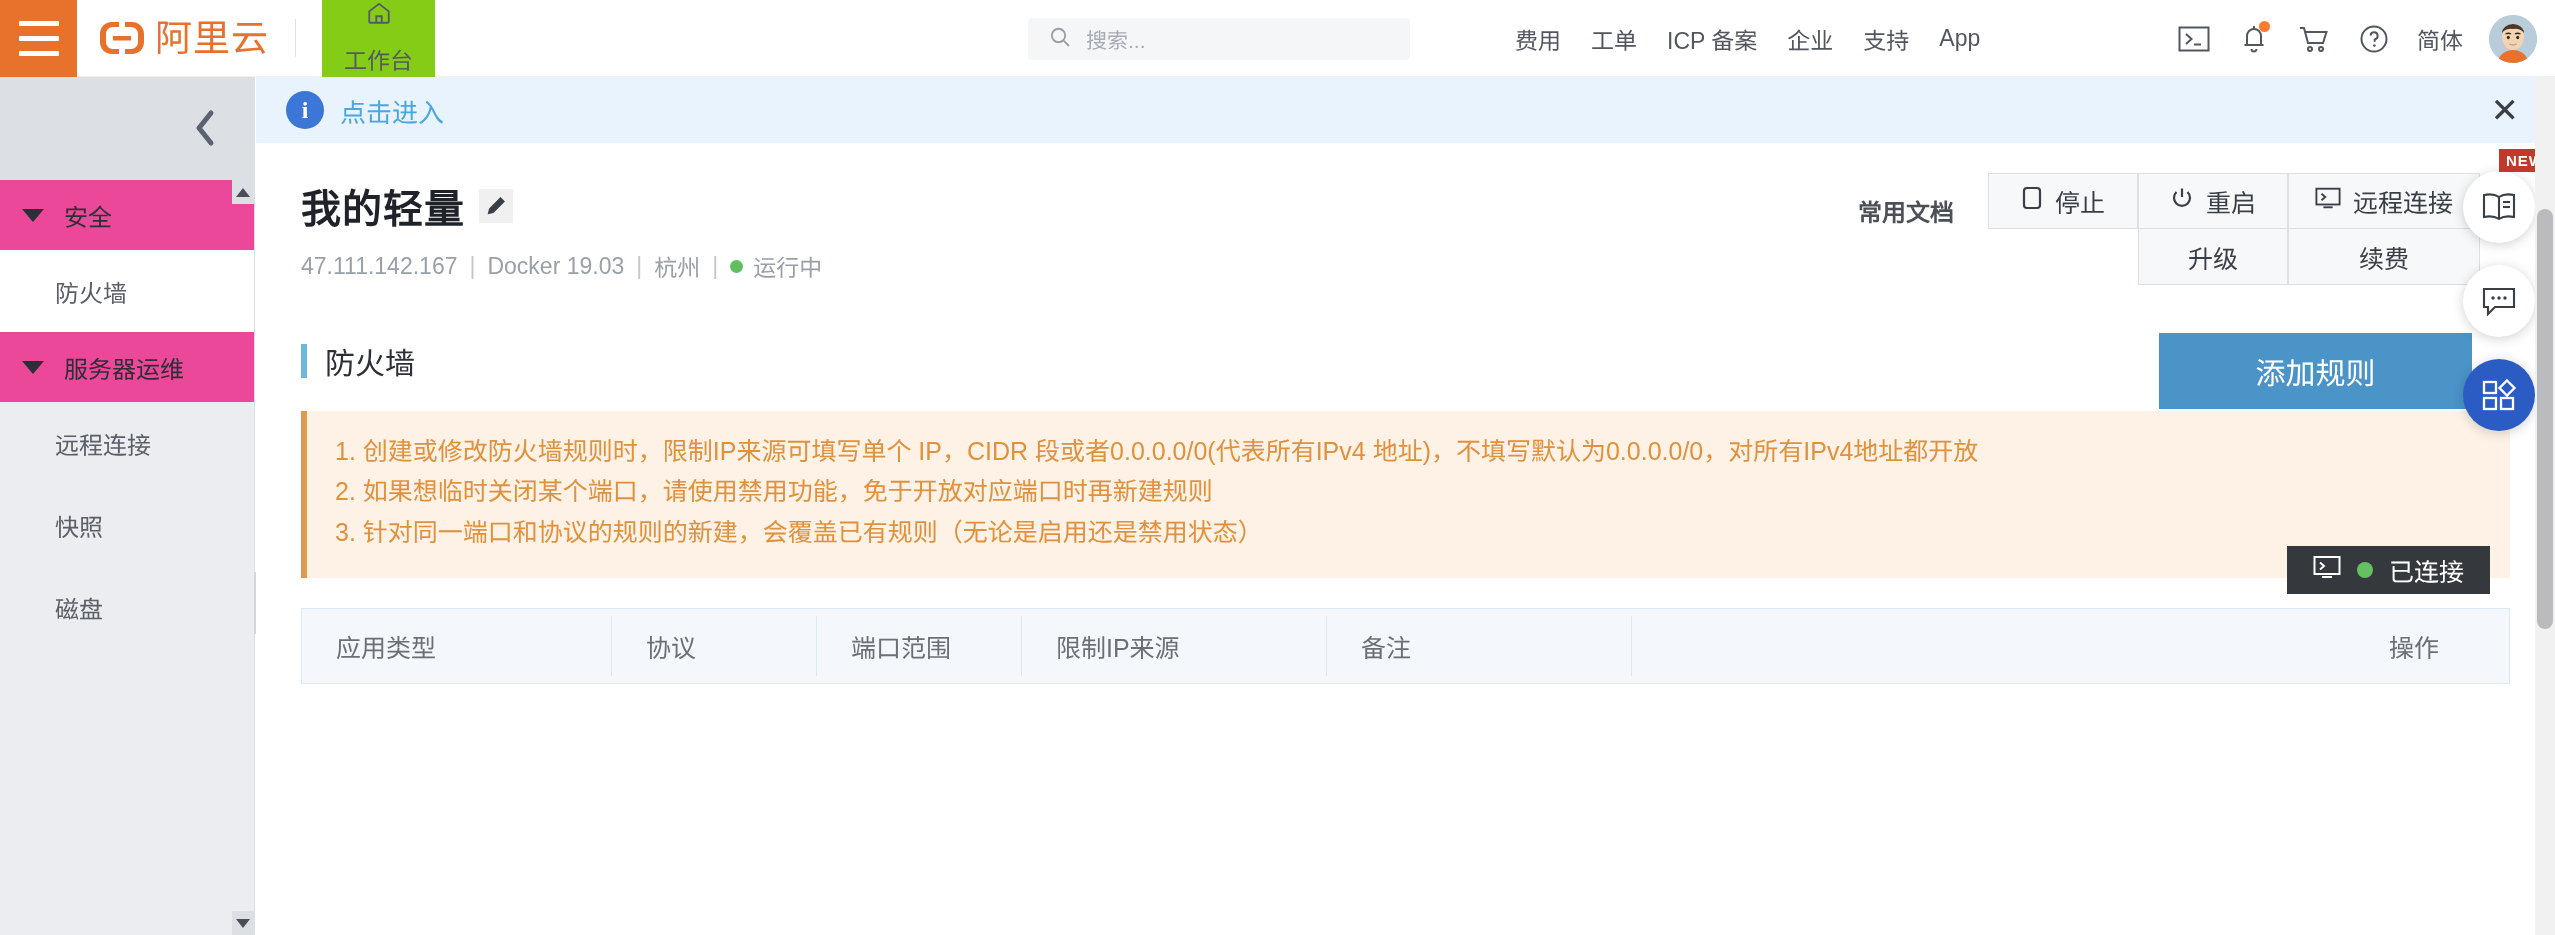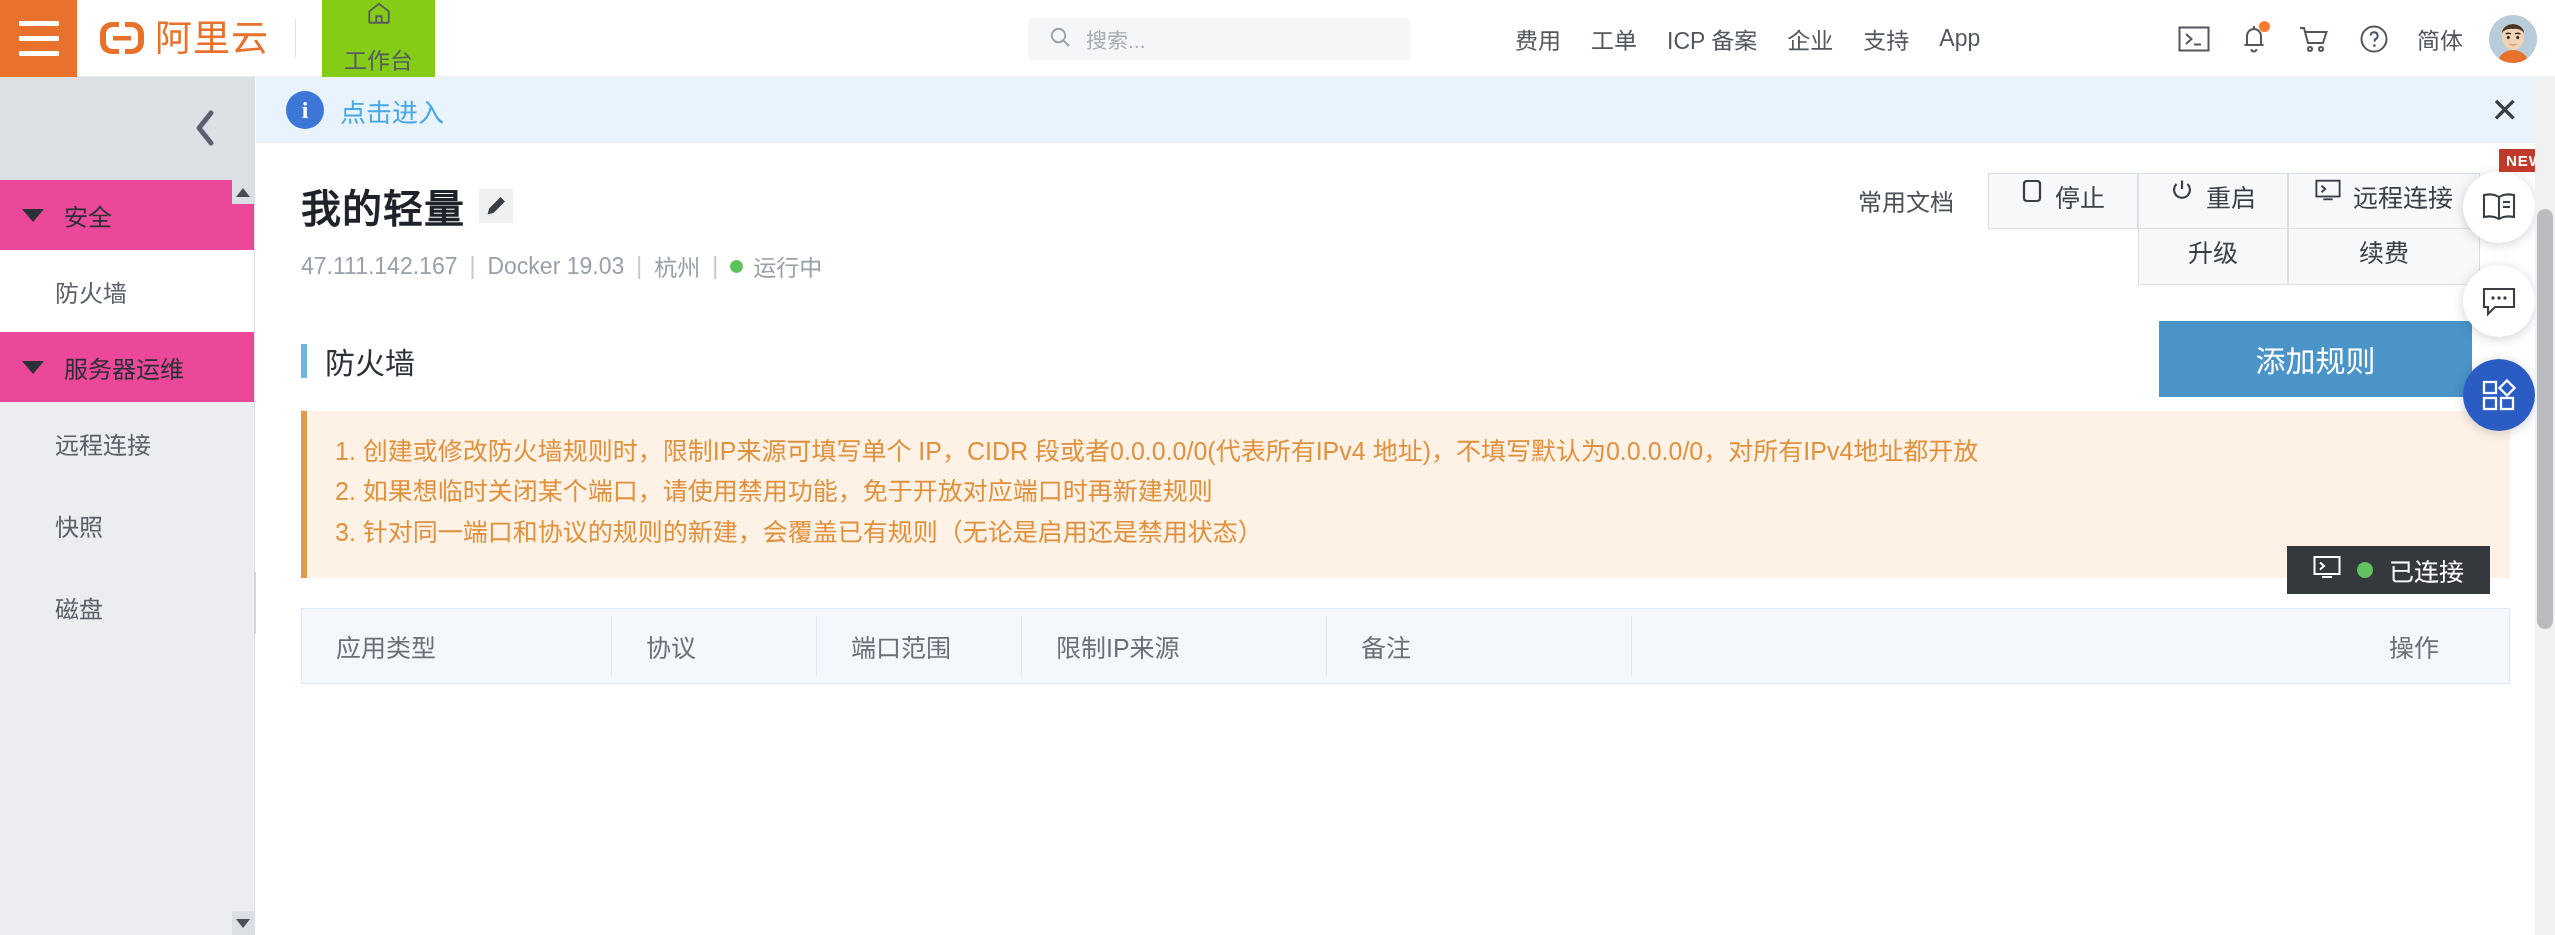--- a/index.html
+++ b/index.html
@@ -117,34 +117,34 @@
   .inst-title-row { display: flex; align-items: center; gap: 14px; }
   .inst-title { font-size: 40px; color: #1f2329; font-weight: 600; letter-spacing: 1px; }
   .edit-btn { width: 34px; height: 34px; background: #f0f0f0; display:flex; align-items:center;
               justify-content:center; cursor:pointer; }
   .inst-meta { margin-top: 14px; font-size: 23px; color: #9aa0a8; display: flex; align-items: center; gap: 0; }
   .inst-meta .sep { margin: 0 12px; color: #c3c7cc; }
   .dot-green { width: 13px; height: 13px; border-radius: 50%; background: #5ec15e; display:inline-block;
                margin-right: 10px; }
 
   .actions { position: absolute; right: 75px; top: 30px; display: flex; align-items: flex-start; }
-  .doc-link { font-size: 24px; color: #4b5057; margin-right: 34px; margin-top: 10px; cursor: pointer; }
+  .doc-link { font-size: 24px; color: #4b5057; margin-right: 34px; margin-top: 20px; cursor: pointer; font-weight: bold; }
   .btn-col { display: flex; flex-direction: column; }
   .btn {
     border: 1px solid #dcdfe3; background: #f7f8fa; color: #3a3f46;
-    font-size: 25px; display: flex; justify-content: center; gap: 12px;
+    font-size: 25px; display: flex; align-items: center; justify-content: center; gap: 12px;
     cursor: pointer; height: 56px; min-width: 150px; padding: 4px 26px; font-family: inherit;
   }
   .btn + .btn { border-top: none; }
 
   .section-head { position: relative; margin: 28px 0 0 0; padding: 0 0 0 45px; height: 80px; display:flex; align-items:center;}
   .sec-bar { width: 6px; height: 34px; background: #6bb8dc; margin-right: 18px; }
   .sec-title { font-size: 30px; color: #2b3038; font-weight: 500; }
   .add-rule {
-    position: absolute; right: 83px; top: 0; width: 313px; height: 76px;
+    position: absolute; right: 83px; top: 12px; width: 313px; height: 76px;
     background: #4a94c8; color: #fff; font-size: 30px; border: none; cursor: pointer;
     display:flex; align-items:center; justify-content:center; font-family: inherit;
   }
 
   .notice {
     margin: 10px 45px 0 45px; background: #fdf2e5; border-left: 6px solid #e09a4e;
     padding: 22px 30px 24px 28px; color: #e0913d; font-size: 25px; line-height: 1.45;
   }
   .notice p { margin: 0 0 4px 0; }
 

